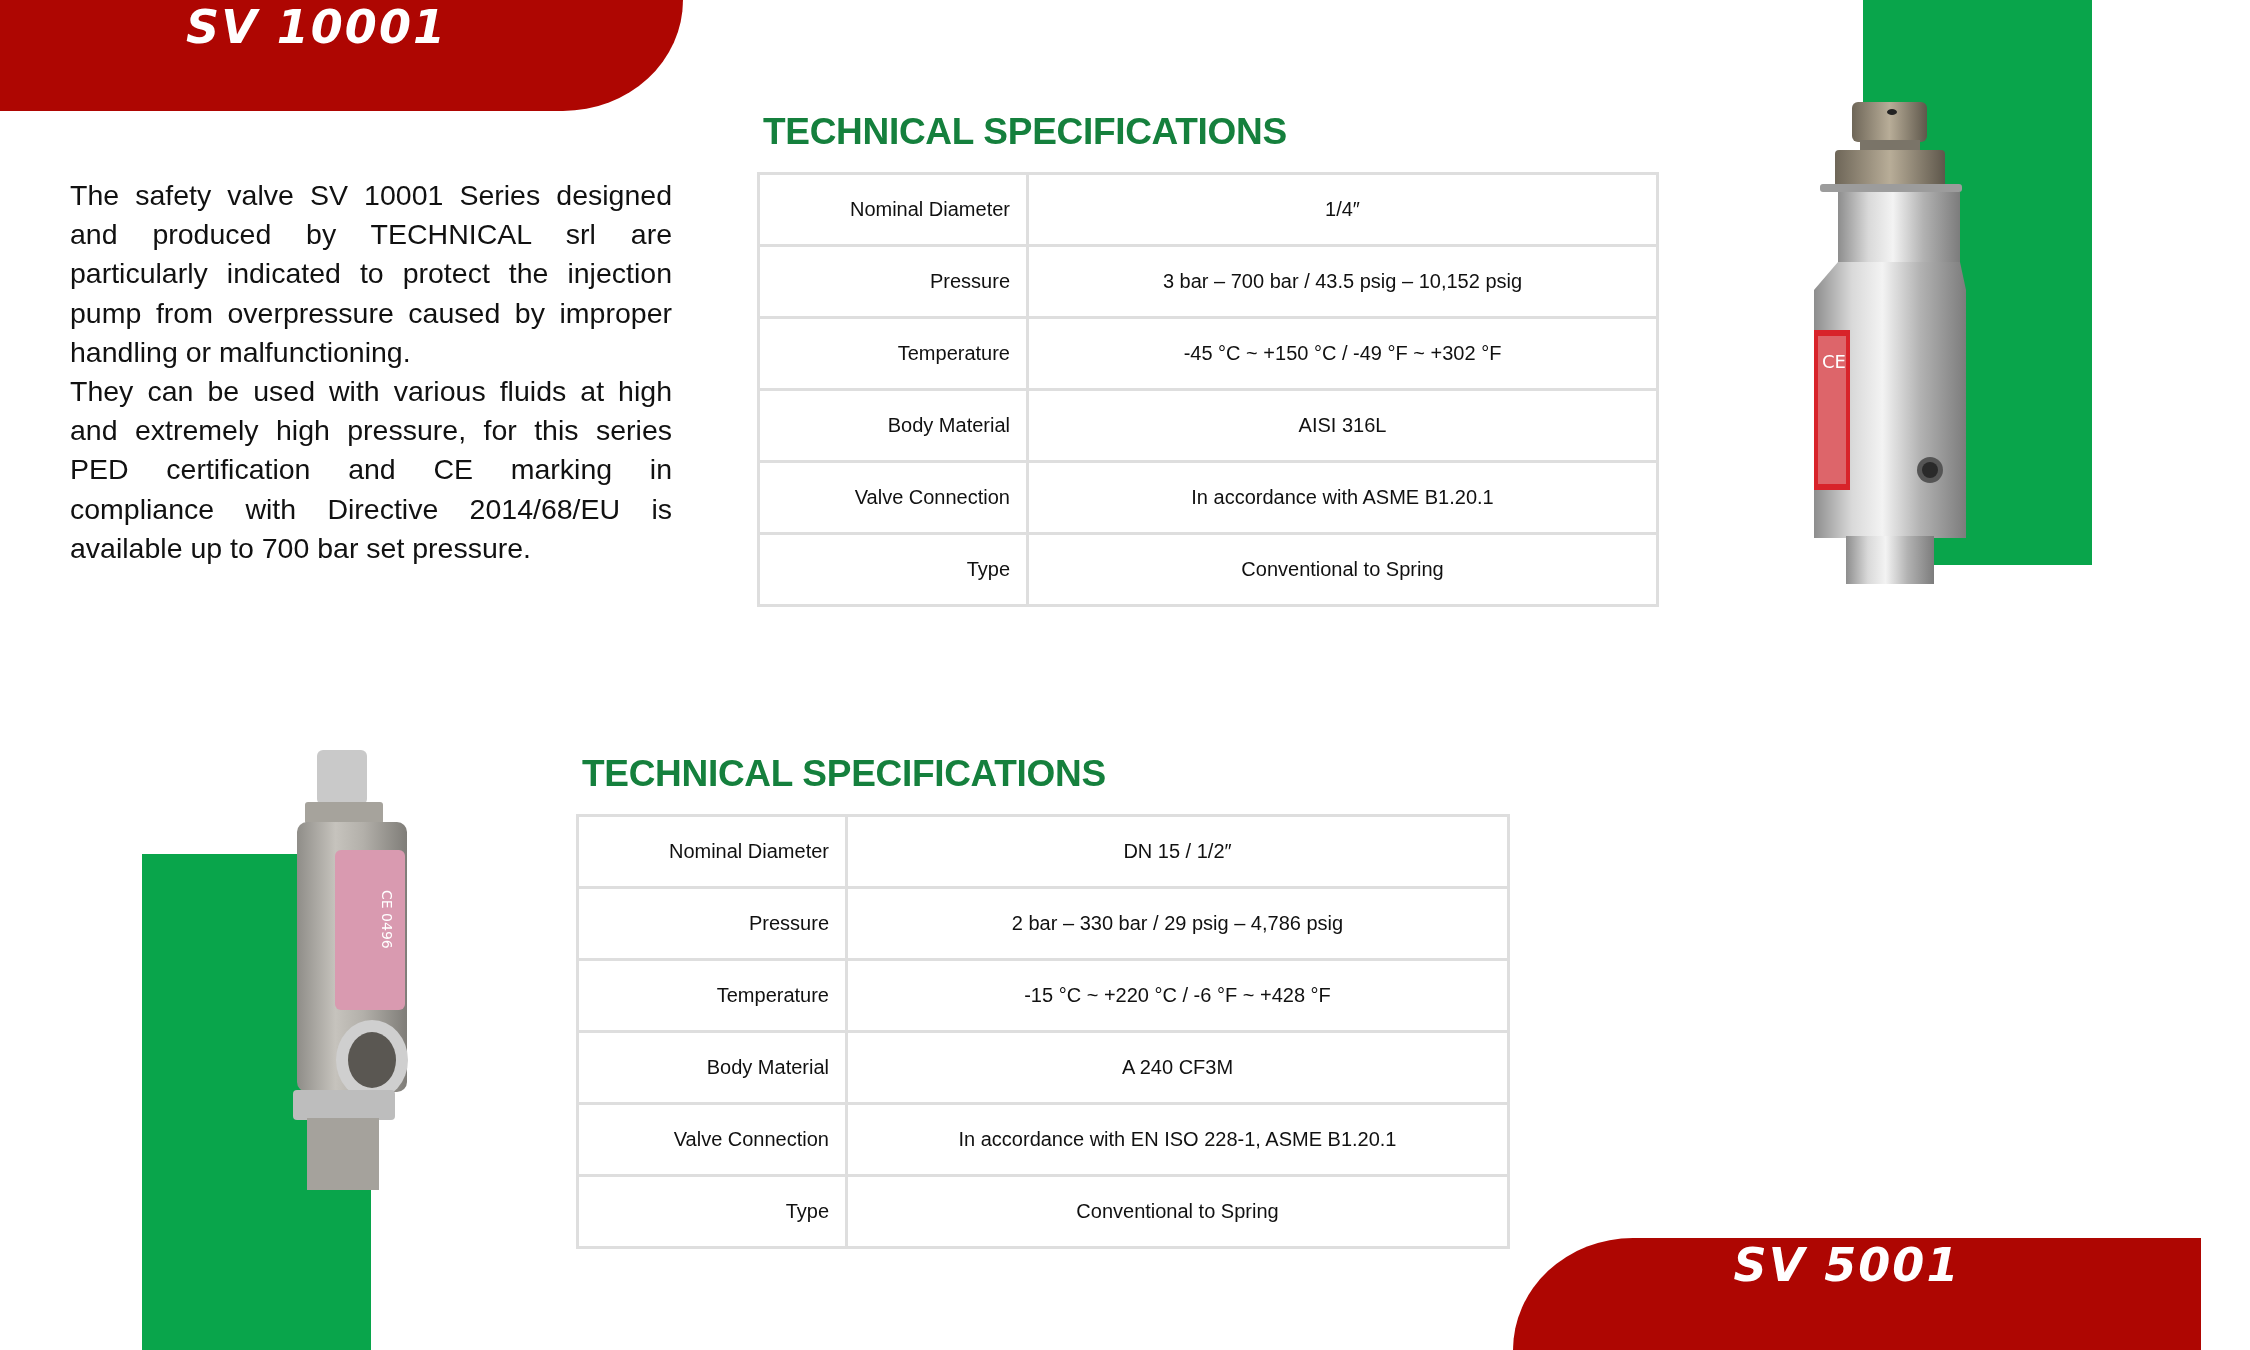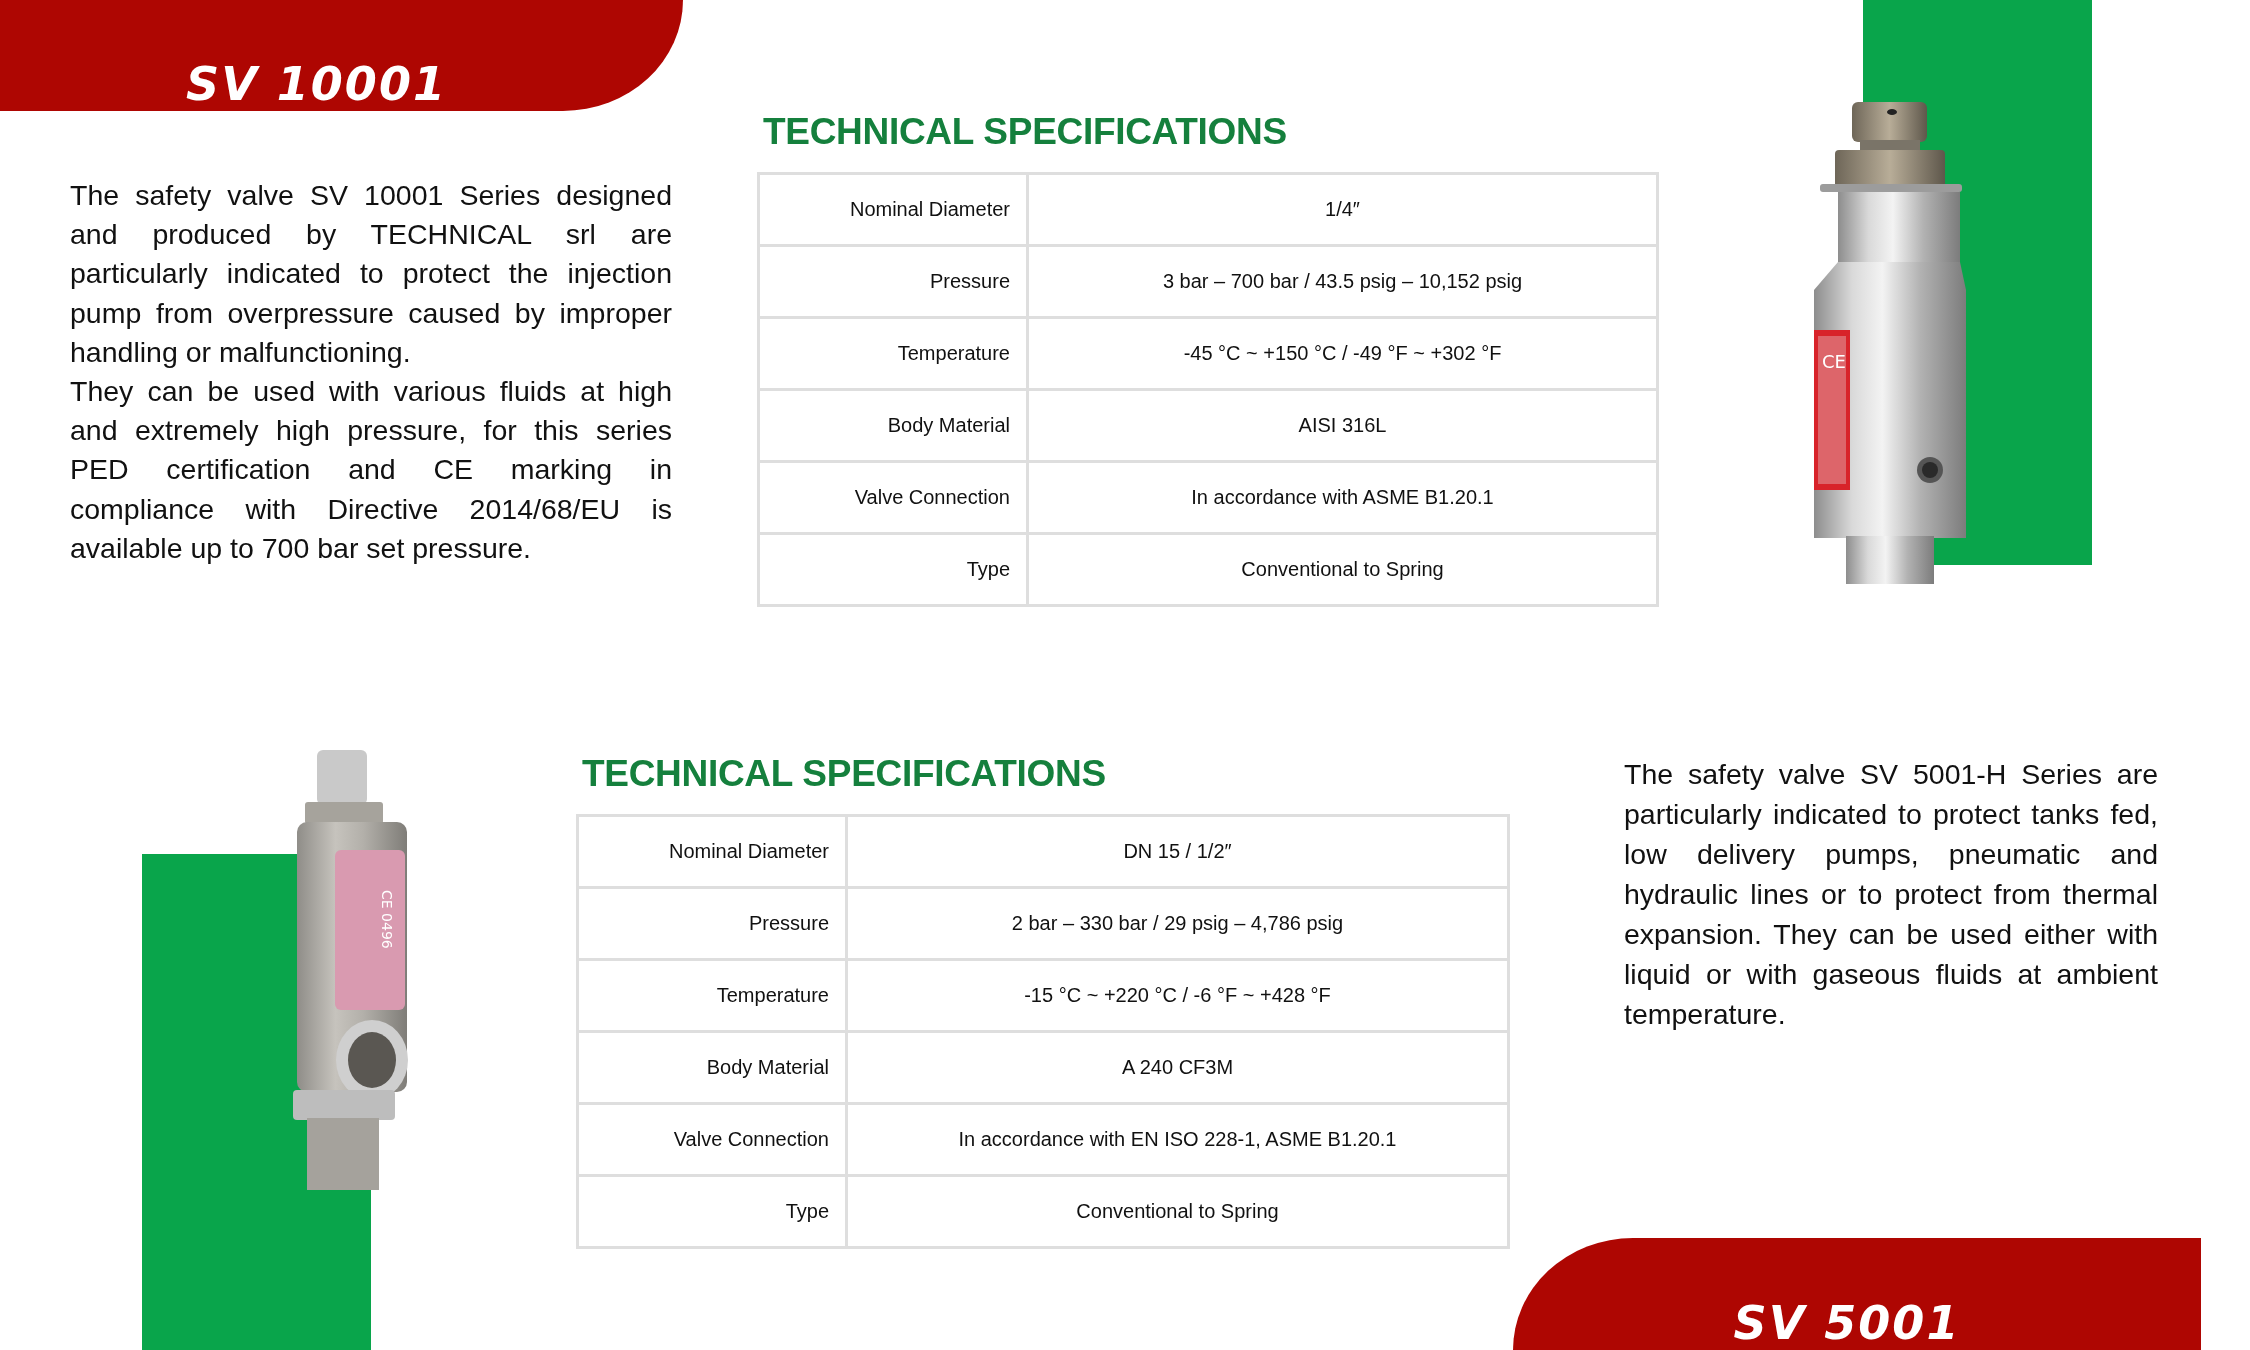--- a/index.html
+++ b/index.html
@@ -4,21 +4,21 @@
 <style>
   html, body { margin: 0; padding: 0; }
   body {
     width: 2250px; height: 1350px; position: relative; overflow: hidden;
     background: #ffffff;
     font-family: "Liberation Sans", sans-serif;
     color: #111;
   }
   .banner {
     position: absolute; background: #ae0602; color: #fff;
-    display: flex; align-items: flex-end; justify-content: center;
+    display: flex; align-items: flex-start; justify-content: center;
     font-family: "DejaVu Sans", sans-serif; font-weight: bold; font-style: italic;
     font-size: 46px; letter-spacing: 2px;
   }
   .banner-top {
     left: 0; top: 0; width: 683px; height: 111px;
     border-bottom-right-radius: 120px 111px;
   }
   .banner-top .banner-label { margin-left: -50px; }
   .banner-bottom {
     left: 1513px; top: 1238px; width: 688px; height: 112px;
@@ -184,19 +184,18 @@
     <td class="value">In accordance with EN ISO 228-1, ASME B1.20.1</td>
   </tr>
   <tr>
     <td class="label">Type</td>
     <td class="value">Conventional to Spring</td>
   </tr>
 </tbody>
   </table>
 
 <div class="para para-right">
-  <p>The safety valve SV 5001-H Series are particularly indicated to protect tanks fed, low delivery pumps, pneumatic and hydraulic lines or to protect from thermal expansion. They can be used either with liquid or with gaseous fluids at ambient temperature.</p>
   <div class="gap"></div>
 </div>
 
 <div class="banner banner-bottom">
   <span class="banner-label">SV 5001</span>
 </div>
 
 </body></html>

